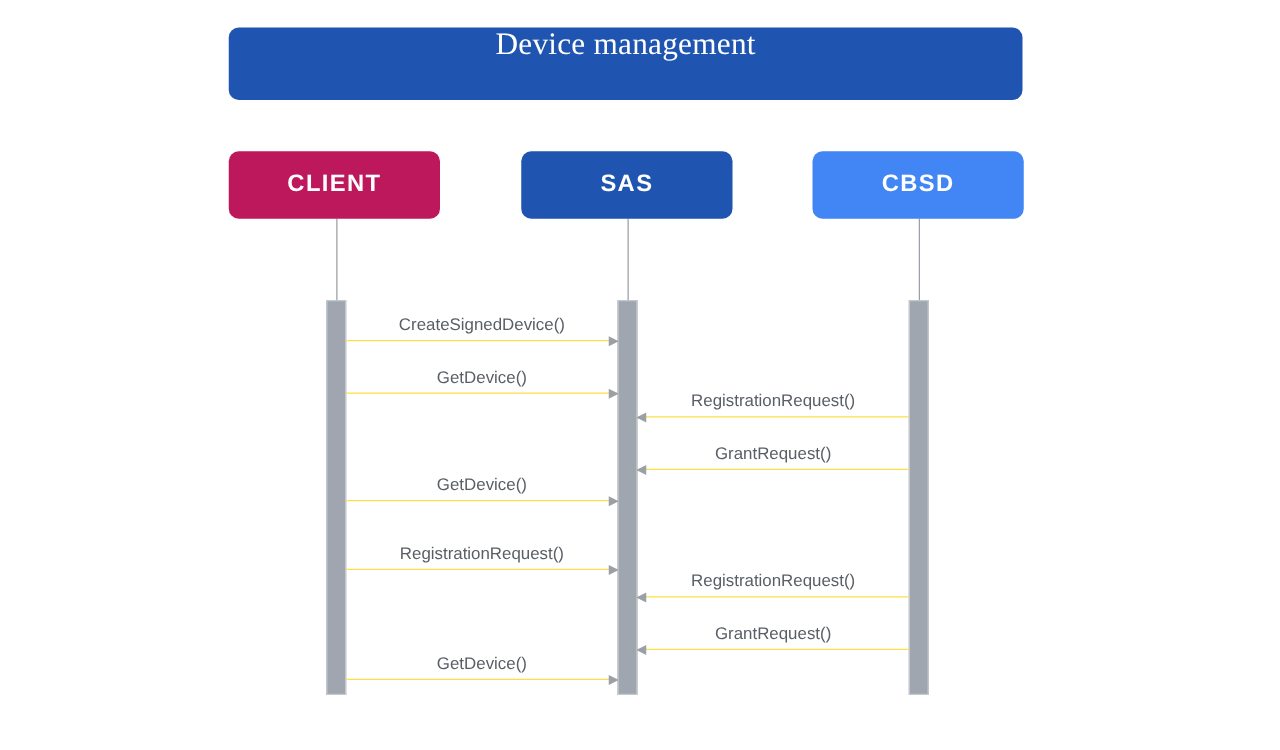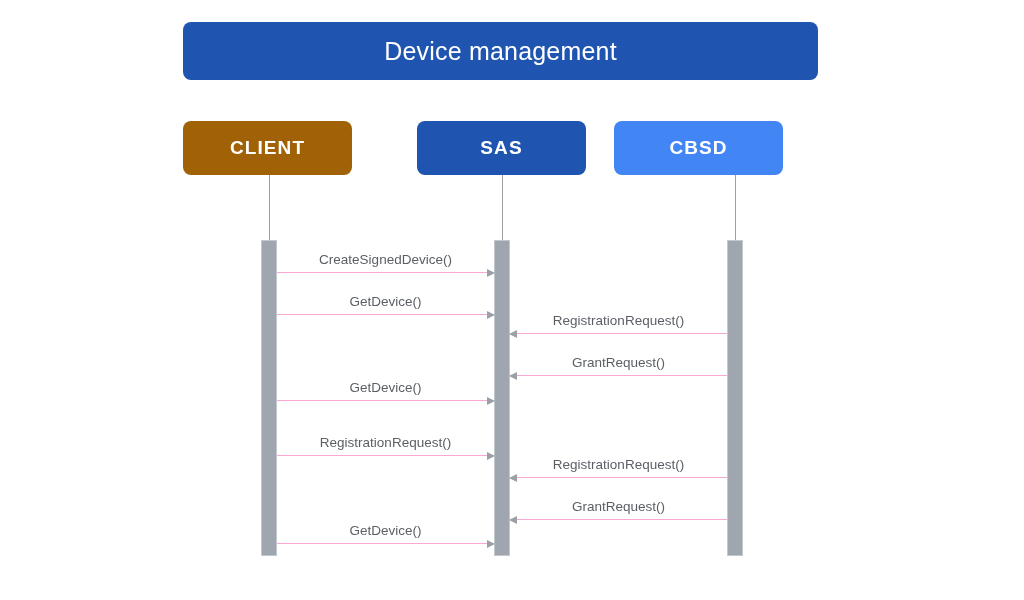--- a/index.html
+++ b/index.html
@@ -22,23 +22,23 @@
   
   .title-bar {
     position: absolute;
     left: 183px;
     top: 22px;
     width: 635px;
     height: 58px;
     background: #1f55b0;
     border-radius: 8px;
     display: flex;
-    align-items: center;
     justify-content: center;
     box-sizing: border-box;
+    font-family: Liberation Serif, serif;
   }
   .title-text {
     color: #ffffff;
     font-size: 25px;
     font-weight: 400;
     letter-spacing: 0.2px;
     white-space: nowrap;
   }
 
   
@@ -53,23 +53,23 @@
     justify-content: center;
     box-sizing: border-box;
   }
   .participant-label {
     color: #ffffff;
     font-size: 19px;
     font-weight: bold;
     letter-spacing: 1.1px;
     white-space: nowrap;
   }
-  .p-client { left: 183px; background: #a16207; }
+  .p-client { left: 183px; background: #be185d; }
   .p-sas    { left: 417px; background: #1f55b0; text-align: center; }
-  .p-cbsd   { left: 614px; background: #4285f4; }
+  .p-cbsd   { left: 650px; background: #4285f4; }
 
   
   .lifeline {
     position: absolute;
     top: 175px;
     width: 1px;
     background: #9aa0a6;
   }
 
   
@@ -78,21 +78,21 @@
     width: 16px;
     background: #9fa6b0;
     border: 1px solid #c3c8ce;
     box-sizing: border-box;
   }
 
   
   .msg {
     position: absolute;
     height: 1px;
-    background: #f9a8d4;
+    background: #fde047;
   }
   .msg .head {
     position: absolute;
     top: -3.5px;
     width: 0;
     height: 0;
     border-top: 4px solid transparent;
     border-bottom: 4px solid transparent;
   }
   .msg.to-right .head {

